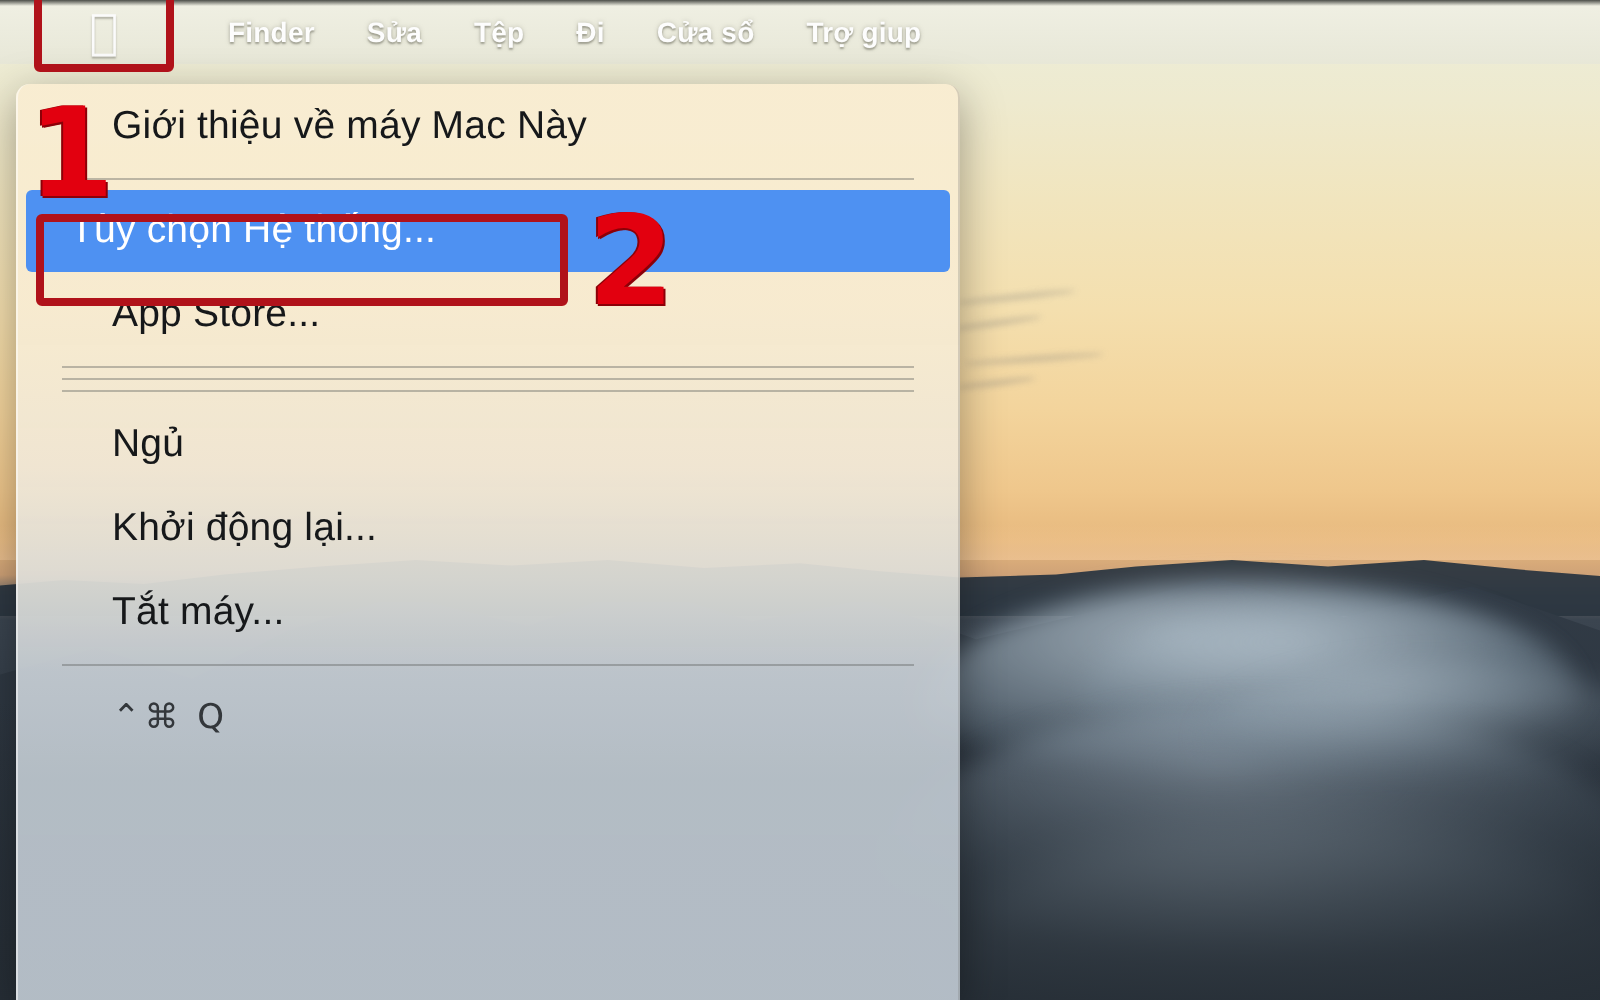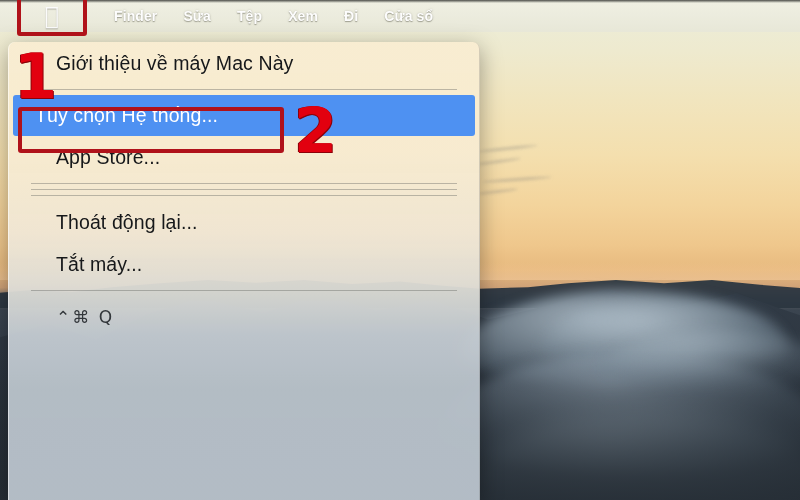--- a/index.html
+++ b/index.html
@@ -220,23 +220,23 @@
     <div class="haze-bottom"></div>
   </div>
 
   <div class="menubar">
     <div class="mb-apple">
       <span class="apple-glyph"></span>
     </div>
     <div class="mb-item first">Finder</div>
     <div class="mb-item">Sửa</div>
     <div class="mb-item">Tệp</div>
-    <div class="mb-item">Xem</div>
     <div class="mb-item">Đi</div>
     <div class="mb-item">Cửa sổ</div>
+    <div class="mb-item">Trợ giup</div>
   </div>
 
   <div class="menu">
     <div class="menu-inner">
 
       <div class="mi">
         <span class="label">Giới thiệu về máy Mac Này</span>
       </div>
 
       <div class="sep"></div>
@@ -250,23 +250,26 @@
       </div>
 
       <div class="sep"></div>
 
 
       <div class="sep"></div>
 
 
       <div class="sep"></div>
 
-
-      <div class="mi">
-        <span class="label">Thoát động lại...</span>
+      <div class="mi">
+        <span class="label">Ngủ</span>
+      </div>
+
+      <div class="mi">
+        <span class="label">Khởi động lại...</span>
       </div>
 
       <div class="mi">
         <span class="label">Tắt máy...</span>
       </div>
 
       <div class="sep"></div>
 
       <div class="mi">
         <span class="shortcut">⌃⌘ Q</span>

